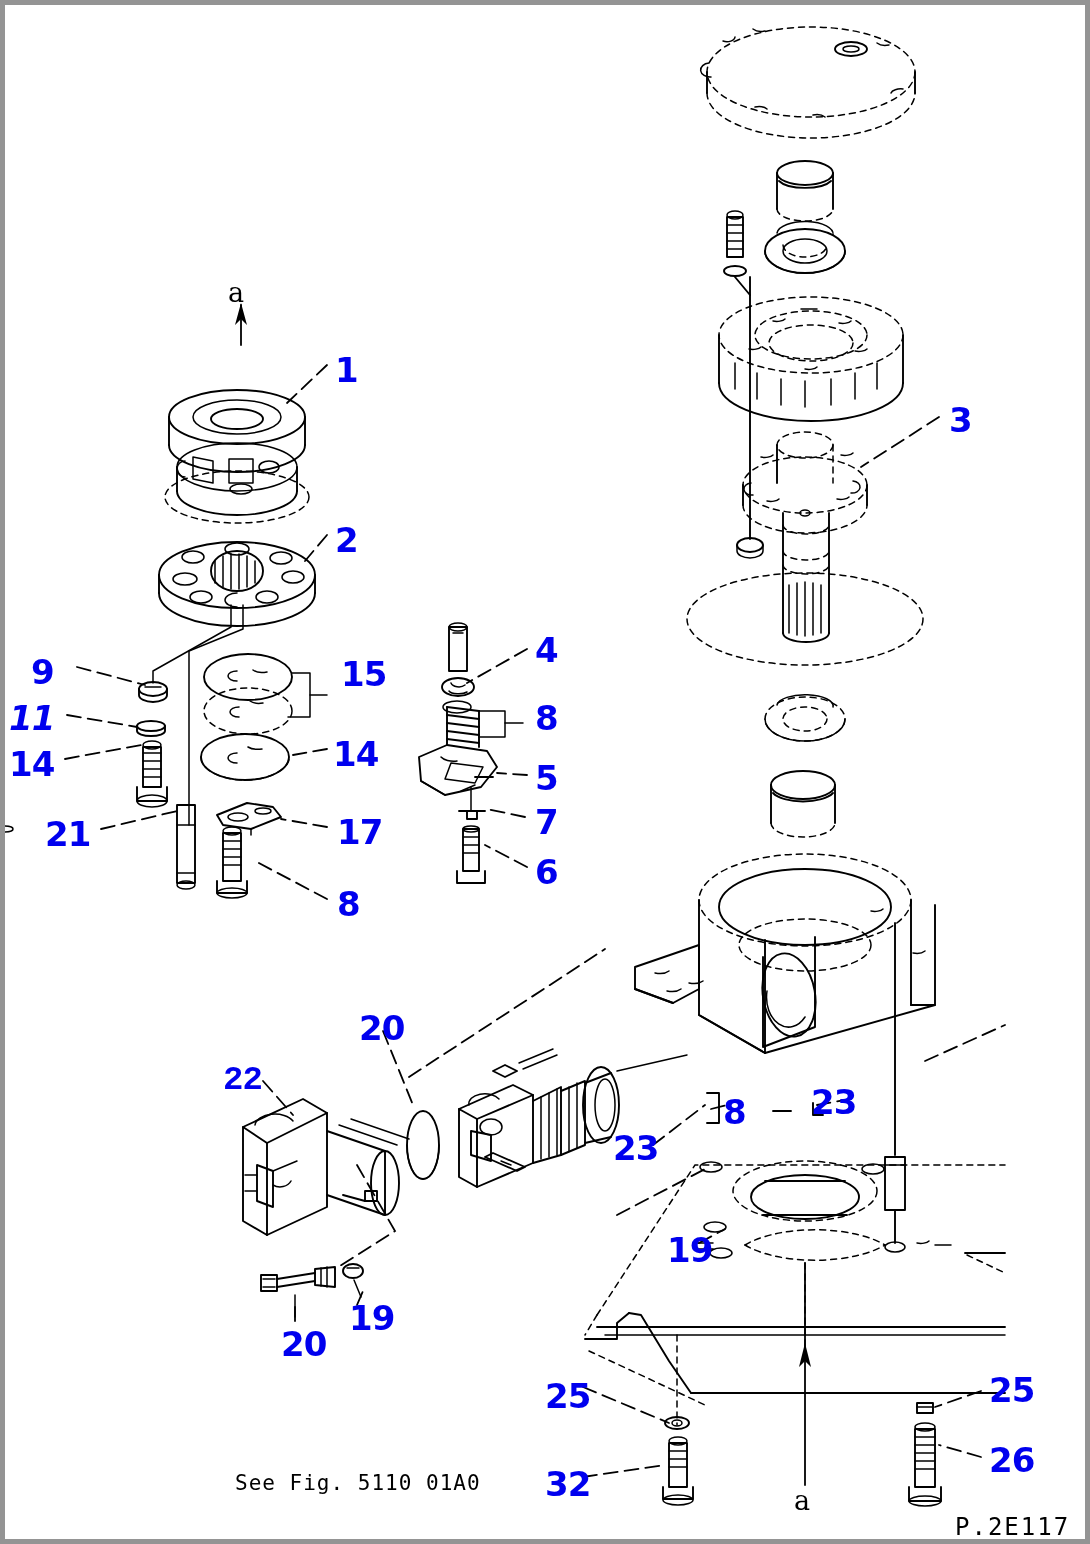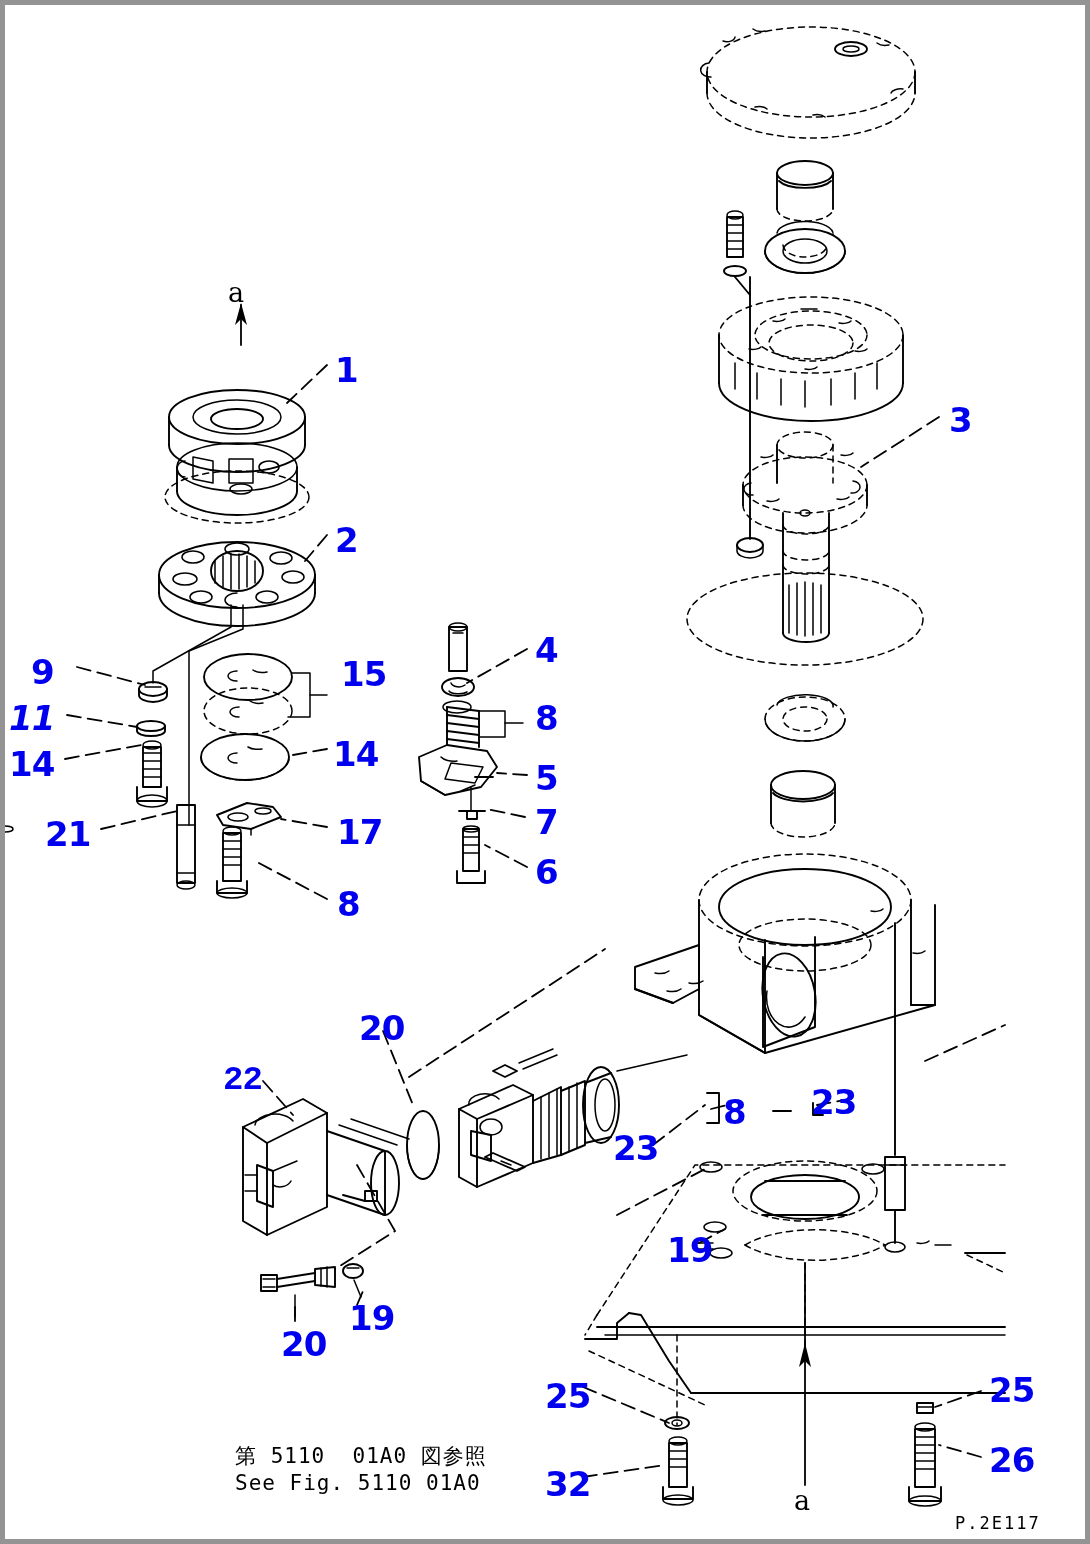--- a/index.html
+++ b/index.html
@@ -30,21 +30,21 @@
     font-family:"DejaVu Sans Mono","Liberation Mono",monospace;
     font-size:21px;
     line-height:27px;
     white-space:pre;
     letter-spacing:1px;
   }
   .pagecode{
     position:absolute;
     color:#000000;
     font-family:"DejaVu Sans Mono","Liberation Mono",monospace;
-    font-size:17px;
+    font-size:24px;
     letter-spacing:2px;
     white-space:nowrap;
   }
   .sectmark{
     position:absolute;
     color:#000000;
     font-family:"DejaVu Serif","Liberation Serif",serif;
     font-size:27px;
     white-space:nowrap;
   }
@@ -548,18 +548,17 @@
   <div class="callout" style="left:806px;top:1080px;">23</div>
   <div class="callout" style="left:608px;top:1126px;">23</div>
   <div class="callout" style="left:540px;top:1462px;">32</div>
   <div class="callout" style="left:540px;top:1374px;">25</div>
   <div class="callout" style="left:984px;top:1368px;">25</div>
   <div class="callout" style="left:984px;top:1438px;">26</div>
 
   <div class="sectmark" style="left:223px;top:272px;">a</div>
   <div class="sectmark" style="left:789px;top:1480px;">a</div>
 
-  <div class="refnote" style="left:230px;top:1438px;">第 5110  01A0 図参照</div>
   <div class="refnote" style="left:230px;top:1465px;">See Fig. 5110 01A0</div>
 
   <div class="pagecode" style="left:950px;top:1508px;">P.2E117</div>
 
 </div>
 
 </body></html>

